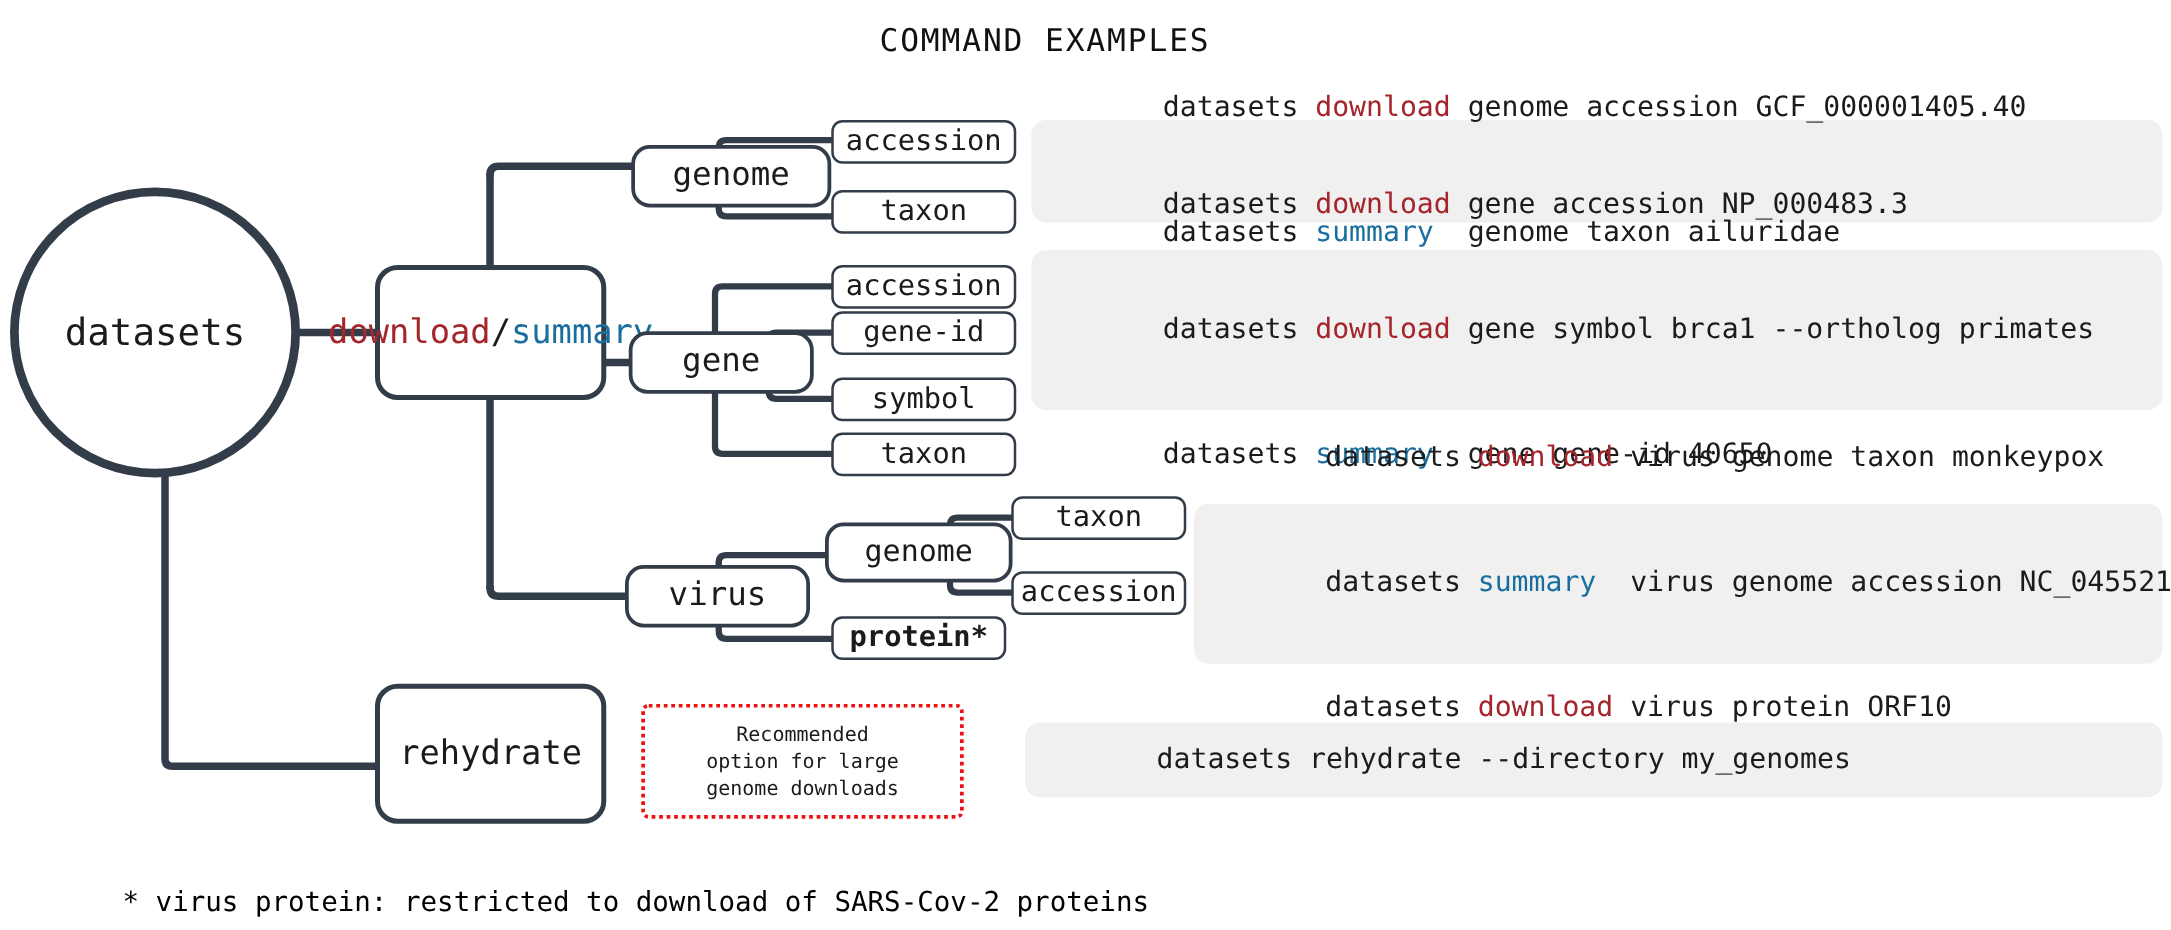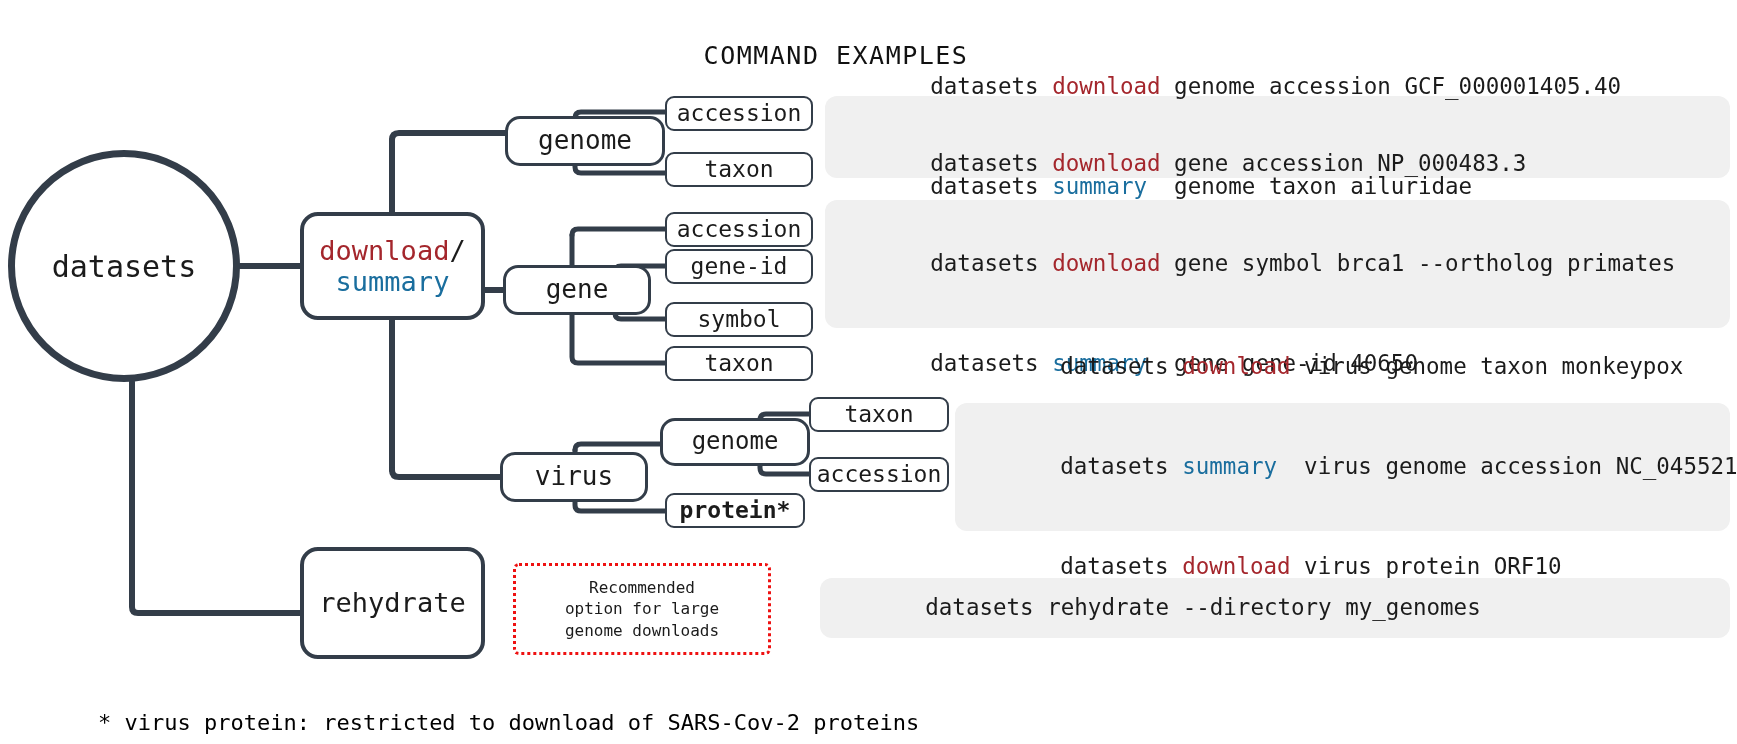--- a/index.html
+++ b/index.html
@@ -33,21 +33,20 @@
   .title {
     position: absolute;
     left: 836px;
     top: 18px;
     transform: translateX(-50%);
     font-size: 25px;
     letter-spacing: 1.5px;
     color: #111111;
     white-space: nowrap;
     font-family: "DejaVu Sans Mono", "Liberation Mono", monospace;
-    margin-top: 23px;
   }
 
   
   .root-circle {
     position: absolute;
     left: 8px;
     top: 150px;
     width: 232px;
     height: 232px;
     border: 7px solid #333d49;
@@ -181,21 +180,21 @@
       <path d="M760,420 L760,468 Q760,474 766,474 L812,474"></path>
     </g>
   </svg>
 
   <div class="title">COMMAND EXAMPLES</div>
 
   <div class="root-circle">
     <span>datasets</span>
   </div>
 
-  <div class="node main" style="left:300px; top:212px; width:185px; height:108px; flex-direction:column;">
+  <div class="node main" style="left:300px; top:212px; width:185px; height:108px; flex-direction:row;">
     <div style="white-space:nowrap;">
       <span class="dl-word">download</span><span class="slash">/</span>
     </div>
     <div style="white-space:nowrap;">
       <span class="sm-word">summary</span>
     </div>
   </div>
 
   <div class="node lvl2" style="left:505px; top:116px; width:160px; height:50px;">
     <span>genome</span>

